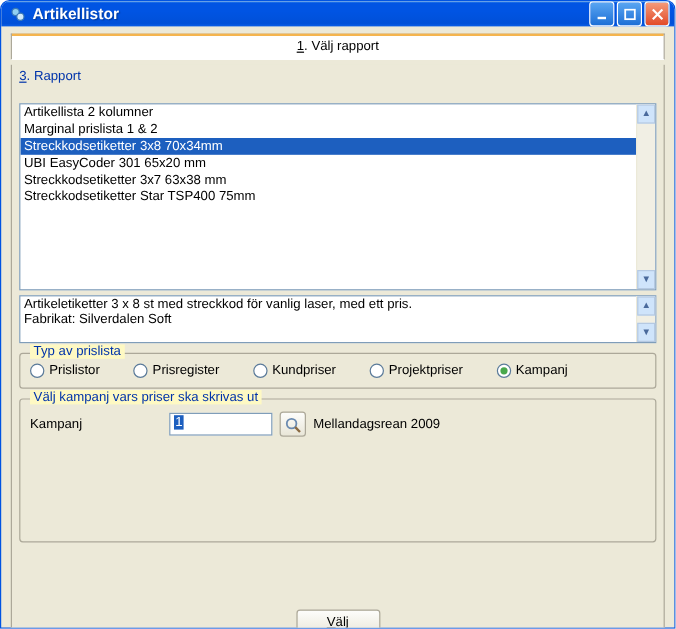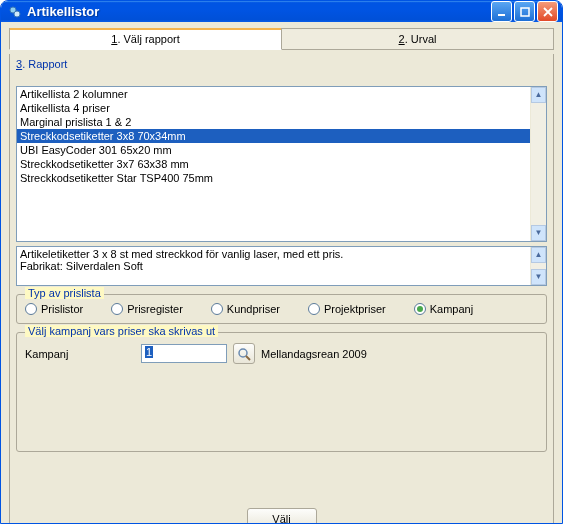--- a/index.html
+++ b/index.html
@@ -178,34 +178,30 @@
           </svg>
       </div>
     </div>
   </div>
 
   <div class="client">
     <div class="tabs">
       <div class="tab tab-active">
         <span><span class="under">1</span><span>. Välj rapport</span></span>
       </div>
-      <div class="tab">
-        <span><span class="under">2</span><span>. Urval</span></span>
-      </div>
     </div>
 
     <div class="panel">
       <div class="section-label">
         <span class="under">3</span><span>. Rapport</span>
       </div>
 
       <div class="listbox">
         <div class="listbox-inner" id="report-list">
             <div class="list-item">Artikellista 2 kolumner</div>
-            <div class="list-item">Artikellista 4 priser</div>
             <div class="list-item">Marginal prislista 1 &amp; 2</div>
             <div class="list-item selected">Streckkodsetiketter 3x8 70x34mm</div>
             <div class="list-item">UBI EasyCoder 301 65x20 mm</div>
             <div class="list-item">Streckkodsetiketter 3x7 63x38 mm</div>
             <div class="list-item">Streckkodsetiketter Star TSP400 75mm</div>
           </div>
         <div class="vscroll">
           <div class="sb-btn">
               <span class="tri">▲</span>
             </div>

